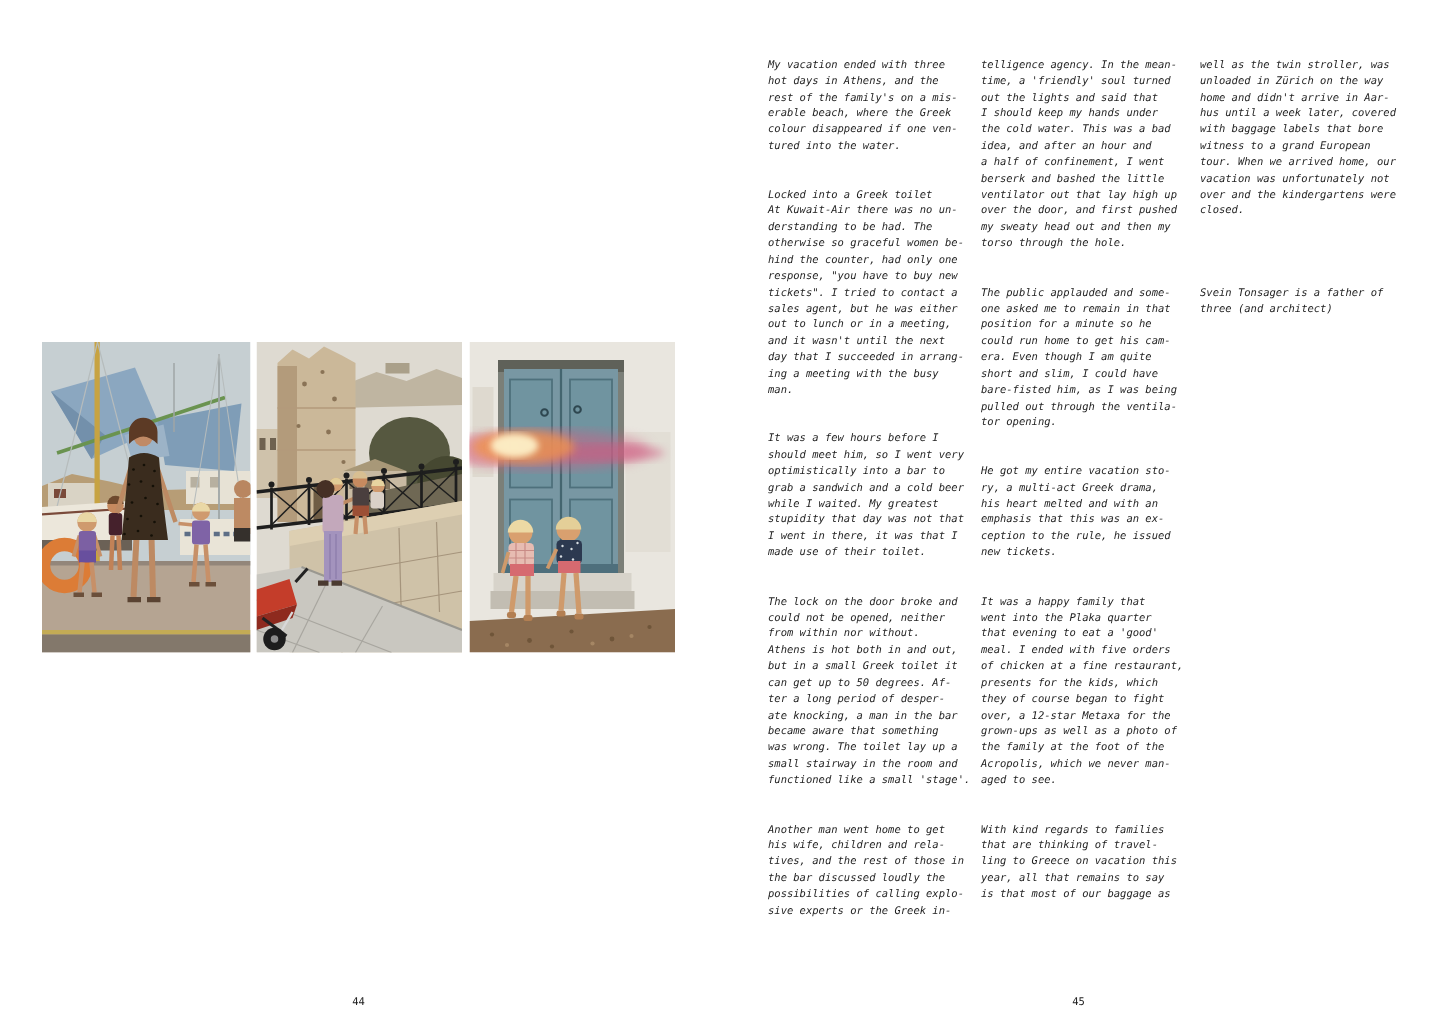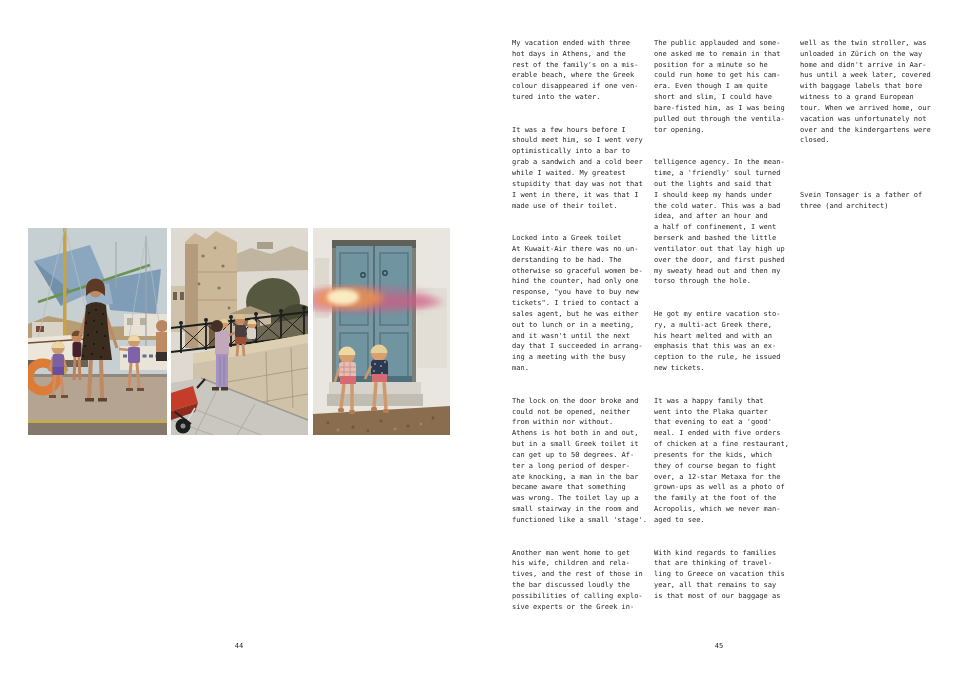--- a/index.html
+++ b/index.html
@@ -13,24 +13,24 @@
   #photo-3{left:313px;width:137px;}
   .photo svg{display:block;width:100%;height:100%;}
   .col{
     position:absolute;top:27px;width:137px;color:#1f1f1f;
     font-size:7px;line-height:10.85px;letter-spacing:0;
     white-space:pre-line;
   }
   #col-1{left:512px;}
   #col-2{left:654px;}
   #col-3{left:800px;}
-  .col p{margin:0 0 10.85px 0;}
+  .col p{margin:0 0 10.85px 0;font-style:italic;}
   .col p.bio{margin-top:22px;}
   .pagenum{
-    position:absolute;top:642px;width:40px;text-align:center;
+    position:absolute;top:664px;width:40px;text-align:center;
     font-size:7px;color:#242424;
   }
   #pagenum-left{left:219px;}
   #pagenum-right{left:699px;}
 </style>
 </head>
 <body>
 
 <div class="spread">
 
@@ -358,41 +358,41 @@
 
   <div>
 
     <div class="col" id="col-1">
       <p>My vacation ended with three
 hot days in Athens, and the
 rest of the family's on a mis-
 erable beach, where the Greek
 colour disappeared if one ven-
 tured into the water.</p>
-      <p>It was a few hours before I
-should meet him, so I went very
-optimistically into a bar to
-grab a sandwich and a cold beer
-while I waited. My greatest
-stupidity that day was not that
-I went in there, it was that I
-made use of their toilet.</p>
       <p>Locked into a Greek toilet
 At Kuwait-Air there was no un-
 derstanding to be had. The
 otherwise so graceful women be-
 hind the counter, had only one
 response, "you have to buy new
 tickets". I tried to contact a
 sales agent, but he was either
 out to lunch or in a meeting,
 and it wasn't until the next
 day that I succeeded in arrang-
 ing a meeting with the busy
 man.</p>
+      <p>It was a few hours before I
+should meet him, so I went very
+optimistically into a bar to
+grab a sandwich and a cold beer
+while I waited. My greatest
+stupidity that day was not that
+I went in there, it was that I
+made use of their toilet.</p>
       <p>The lock on the door broke and
 could not be opened, neither
 from within nor without.
 Athens is hot both in and out,
 but in a small Greek toilet it
 can get up to 50 degrees. Af-
 ter a long period of desper-
 ate knocking, a man in the bar
 became aware that something
 was wrong. The toilet lay up a
@@ -400,43 +400,43 @@
 functioned like a small 'stage'.</p>
       <p>Another man went home to get
 his wife, children and rela-
 tives, and the rest of those in
 the bar discussed loudly the
 possibilities of calling explo-
 sive experts or the Greek in-</p>
     </div>
 
     <div class="col" id="col-2">
-      <p>The public applauded and some-
-one asked me to remain in that
-position for a minute so he
-could run home to get his cam-
-era. Even though I am quite
-short and slim, I could have
-bare-fisted him, as I was being
-pulled out through the ventila-
-tor opening.</p>
       <p>telligence agency. In the mean-
 time, a 'friendly' soul turned
 out the lights and said that
 I should keep my hands under
 the cold water. This was a bad
 idea, and after an hour and
 a half of confinement, I went
 berserk and bashed the little
 ventilator out that lay high up
 over the door, and first pushed
 my sweaty head out and then my
 torso through the hole.</p>
+      <p>The public applauded and some-
+one asked me to remain in that
+position for a minute so he
+could run home to get his cam-
+era. Even though I am quite
+short and slim, I could have
+bare-fisted him, as I was being
+pulled out through the ventila-
+tor opening.</p>
       <p>He got my entire vacation sto-
-ry, a multi-act Greek there,
+ry, a multi-act Greek drama,
 his heart melted and with an
 emphasis that this was an ex-
 ception to the rule, he issued
 new tickets.</p>
       <p>It was a happy family that
 went into the Plaka quarter
 that evening to eat a 'good'
 meal. I ended with five orders
 of chicken at a fine restaurant,
 presents for the kids, which

